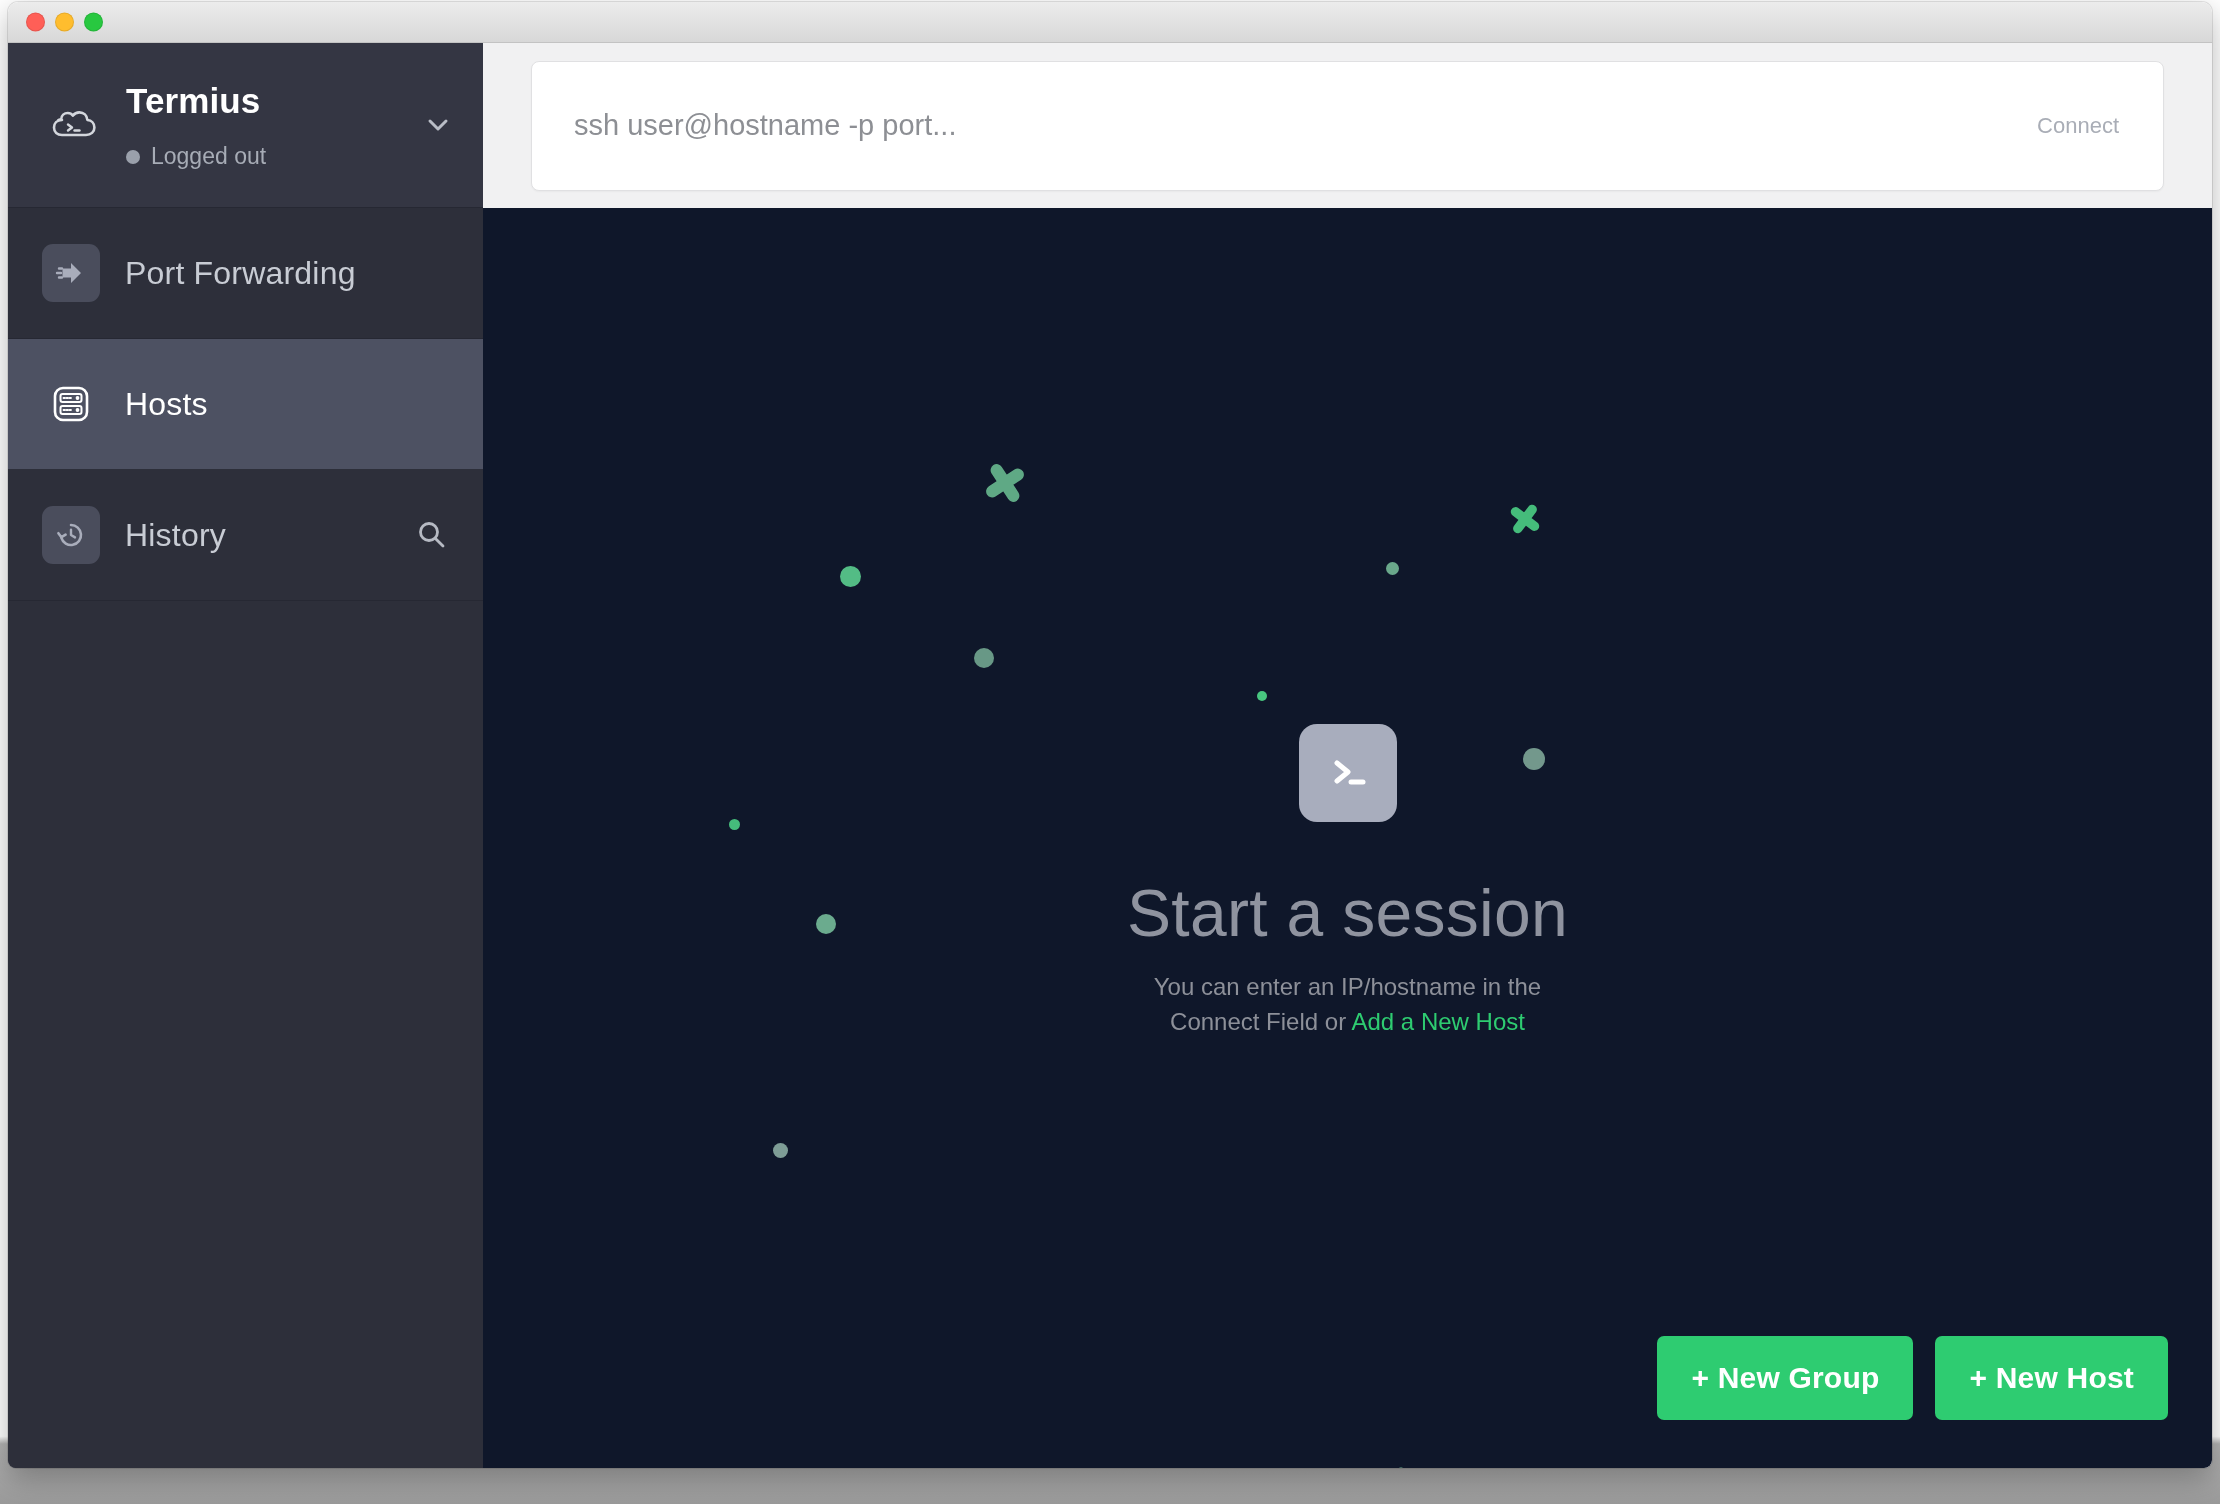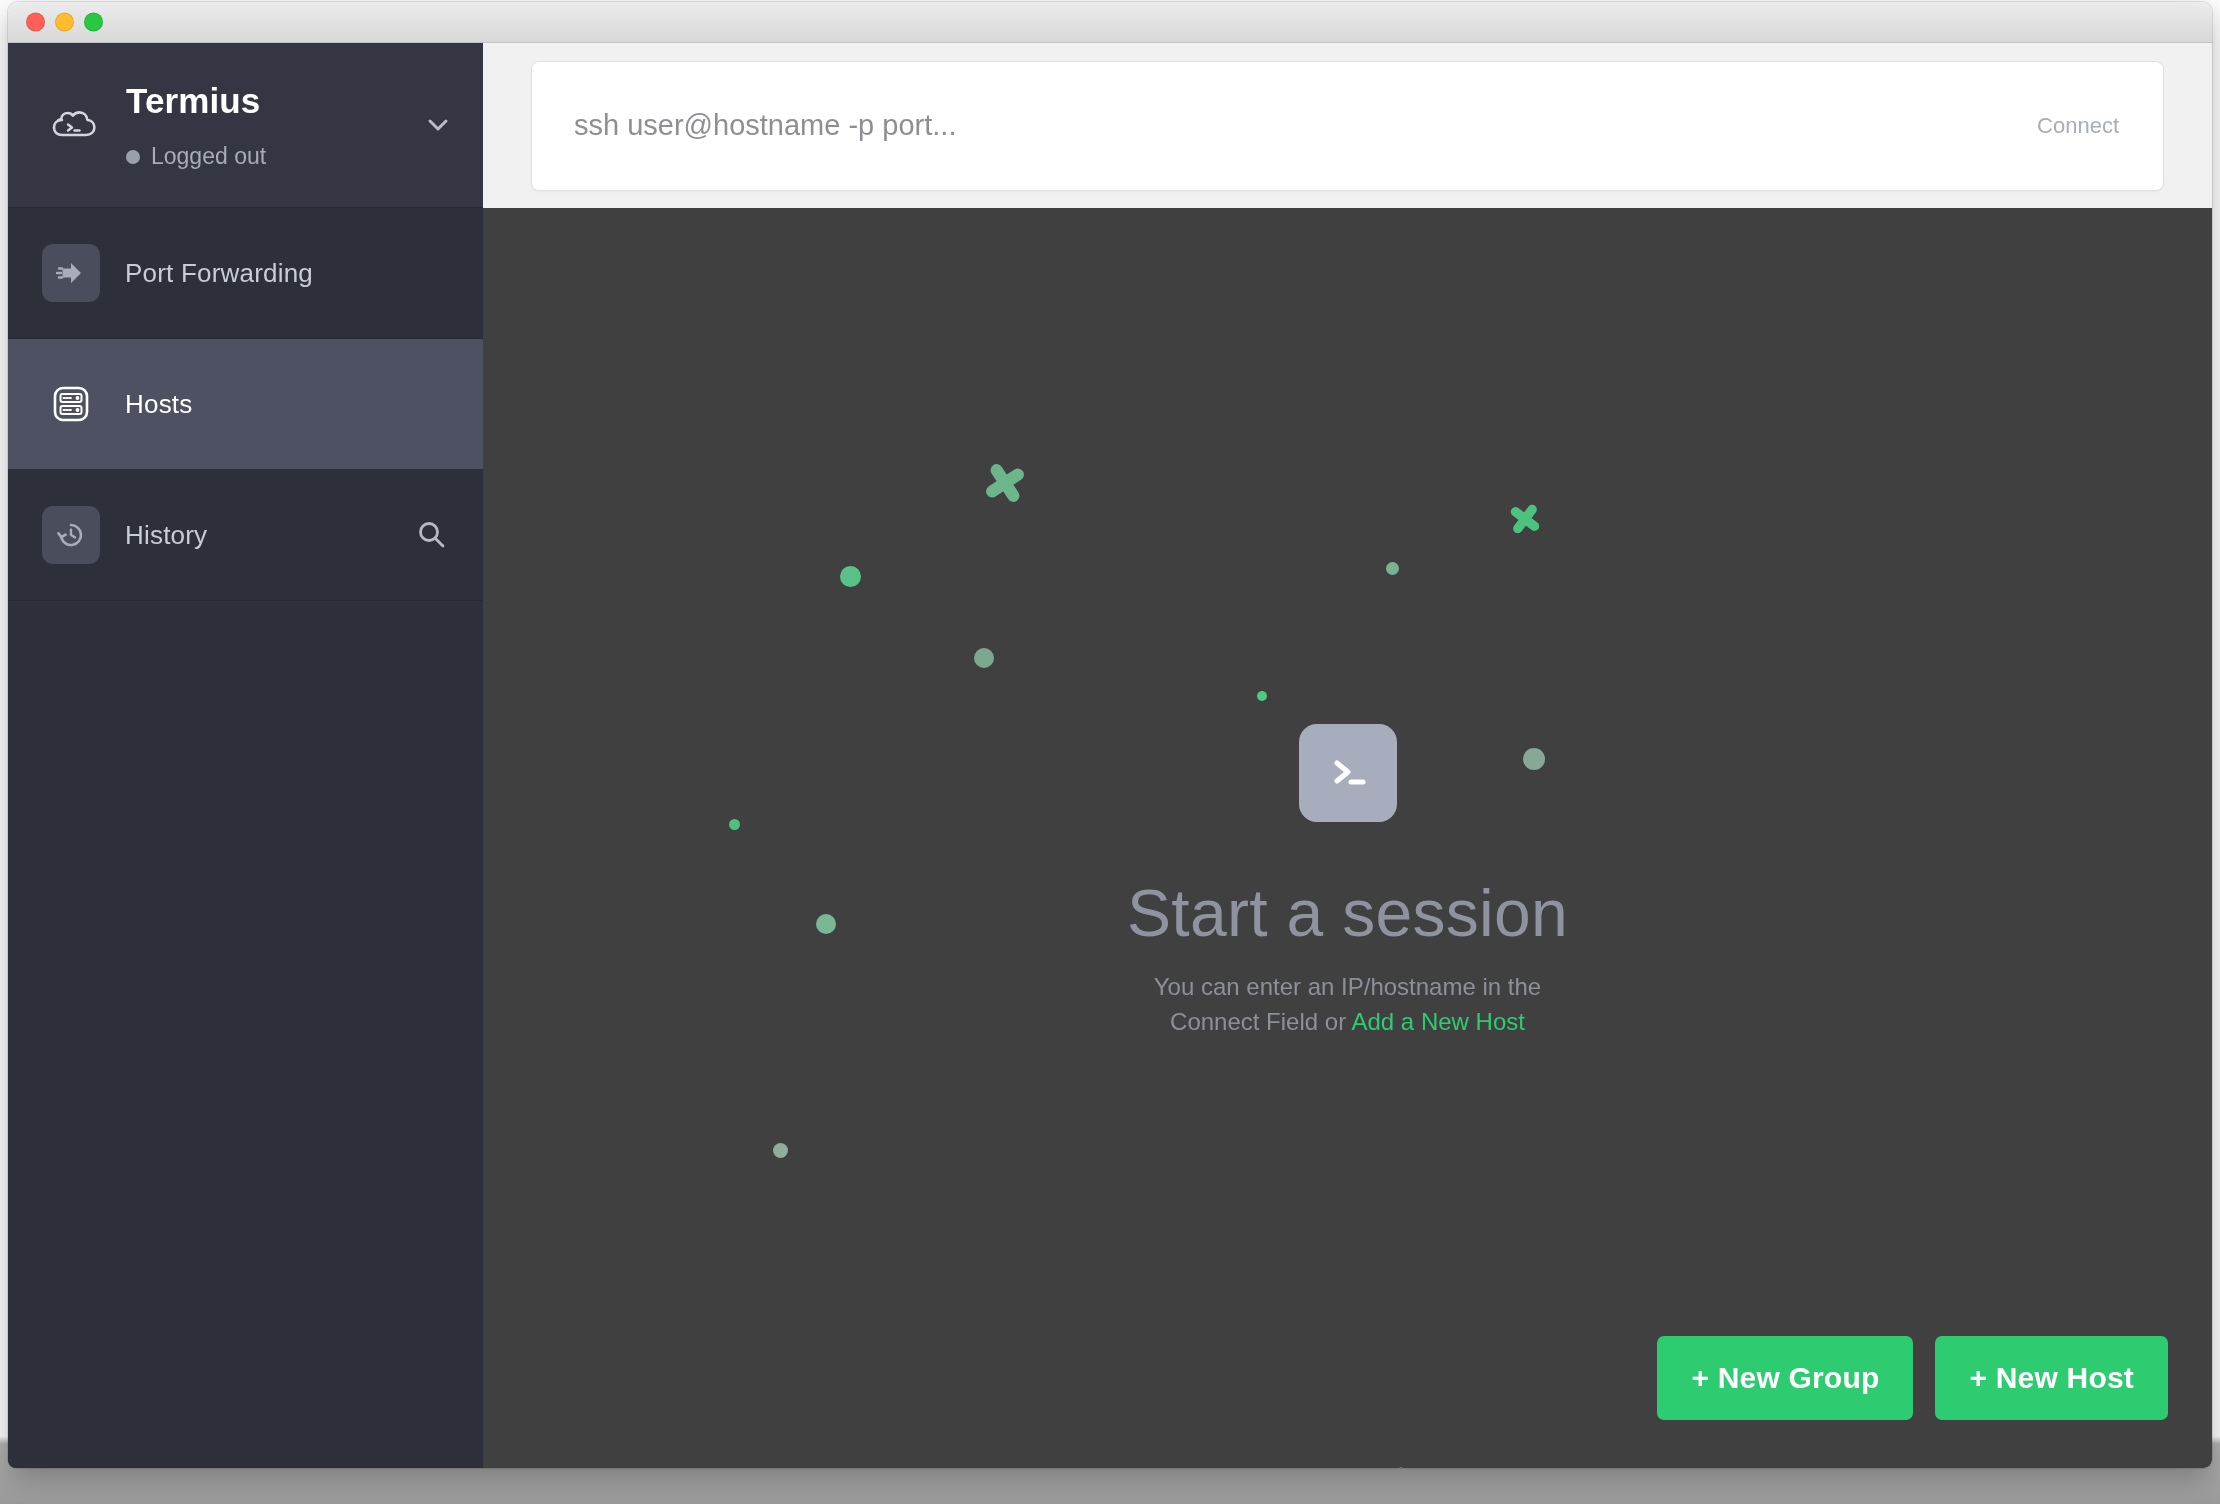--- a/index.html
+++ b/index.html
@@ -136,21 +136,21 @@
     width: 58px; height: 58px;
     flex: 0 0 58px;
     border-radius: 11px;
     background: #4a4d5c;
     display: flex; align-items: center; justify-content: center;
     margin-right: 25px;
   }
   .nav-item.active .nav-icon { background: transparent; }
   .nav-label {
     color: #c8ccd4;
-    font-size: 26px;
+    font-size: 32px;
     flex: 1 1 auto;
     letter-spacing: 0.2px;
   }
   .nav-item.active .nav-label { color: #ffffff; }
   .nav-action {
     flex: 0 0 auto;
     width: 46px; height: 46px;
     display: flex; align-items: center; justify-content: center;
     cursor: pointer;
   }
@@ -204,21 +204,21 @@
     font-size: 22px;
     color: #a9adb6;
     cursor: pointer;
     padding: 8px 6px;
   }
 
   
   #canvas {
     position: relative;
     flex: 1 1 auto;
-    background: #404040;
+    background: #0f172a;
     overflow: hidden;
   }
 
   .deco { position: absolute; pointer-events: none; }
   .deco-dot { border-radius: 50%; }
 
   #empty-state {
     position: absolute;
     left: 0; right: 0;
     top: 516px;

